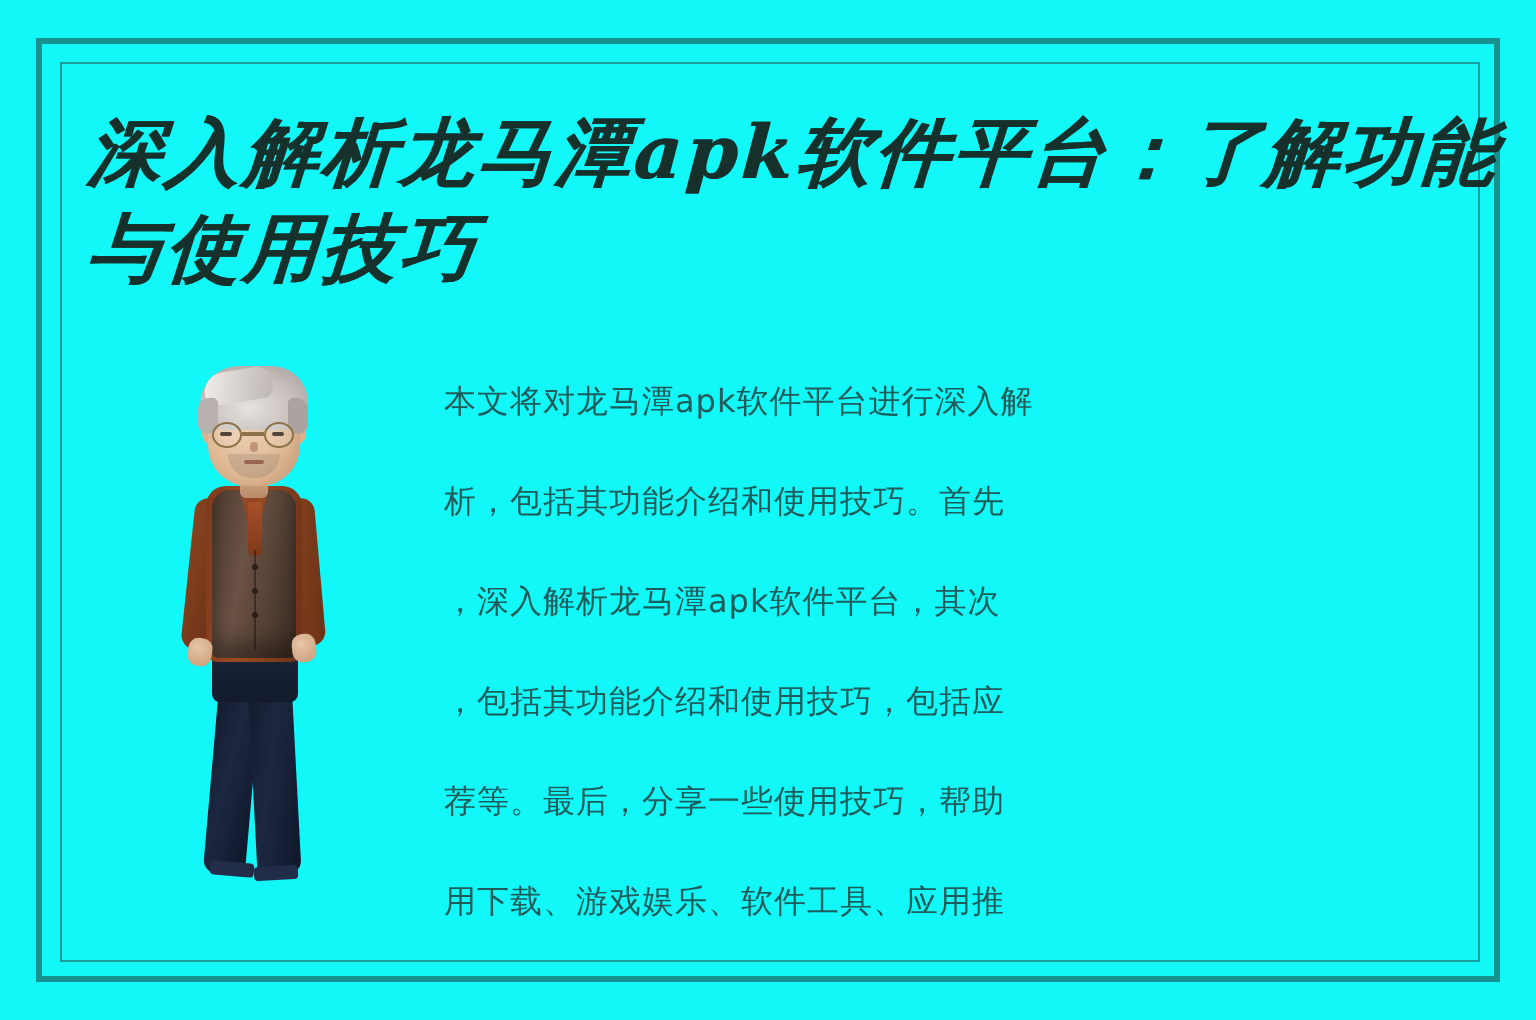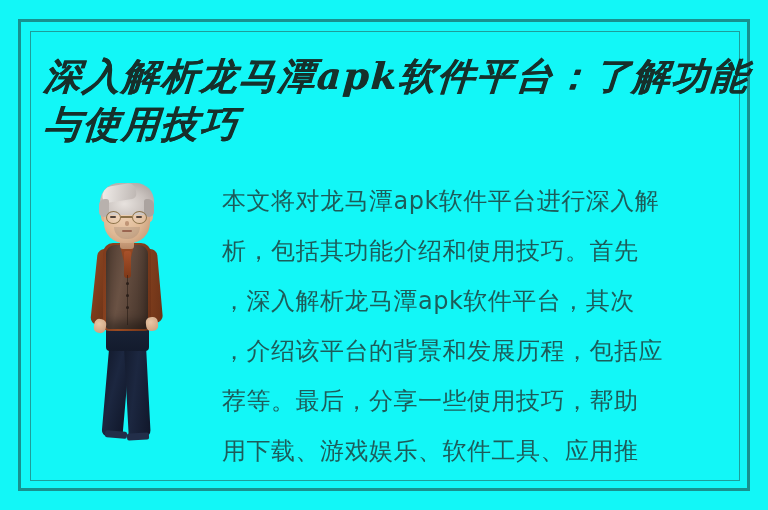--- a/index.html
+++ b/index.html
@@ -65,21 +65,21 @@
 
   
   #body-block {
     position: absolute;
     left: 222px;
     top: 176px;
     width: 518px;
   }
   .body-line {
     font-family: "DejaVu Sans", sans-serif;
-    font-size: 24px;
+    font-size: 16px;
     line-height: 50px;
     color: #1D5C5A;
     letter-spacing: 0.5px;
     white-space: nowrap;
   }
 
   
   #character {
     position: absolute;
     left: 84px;
@@ -285,21 +285,21 @@
 
   <div id="title-block">
     <div class="title-line">深入解析龙马潭apk软件平台：了解功能</div>
     <div class="title-line">与使用技巧</div>
   </div>
 
   <div id="body-block">
     <div class="body-line">本文将对龙马潭apk软件平台进行深入解</div>
     <div class="body-line">析，包括其功能介绍和使用技巧。首先</div>
     <div class="body-line">，深入解析龙马潭apk软件平台，其次</div>
-    <div class="body-line">，介绍该平台的背景和发展历程，包括应</div>
+    <div class="body-line">，包括其功能介绍和使用技巧，包括应</div>
     <div class="body-line">荐等。最后，分享一些使用技巧，帮助</div>
     <div class="body-line">用下载、游戏娱乐、软件工具、应用推</div>
   </div>
 
   <div id="character">
 
     <div id="shoe-left"></div>
     <div id="shoe-right"></div>
 
     <div id="leg-left" class="leg"></div>

